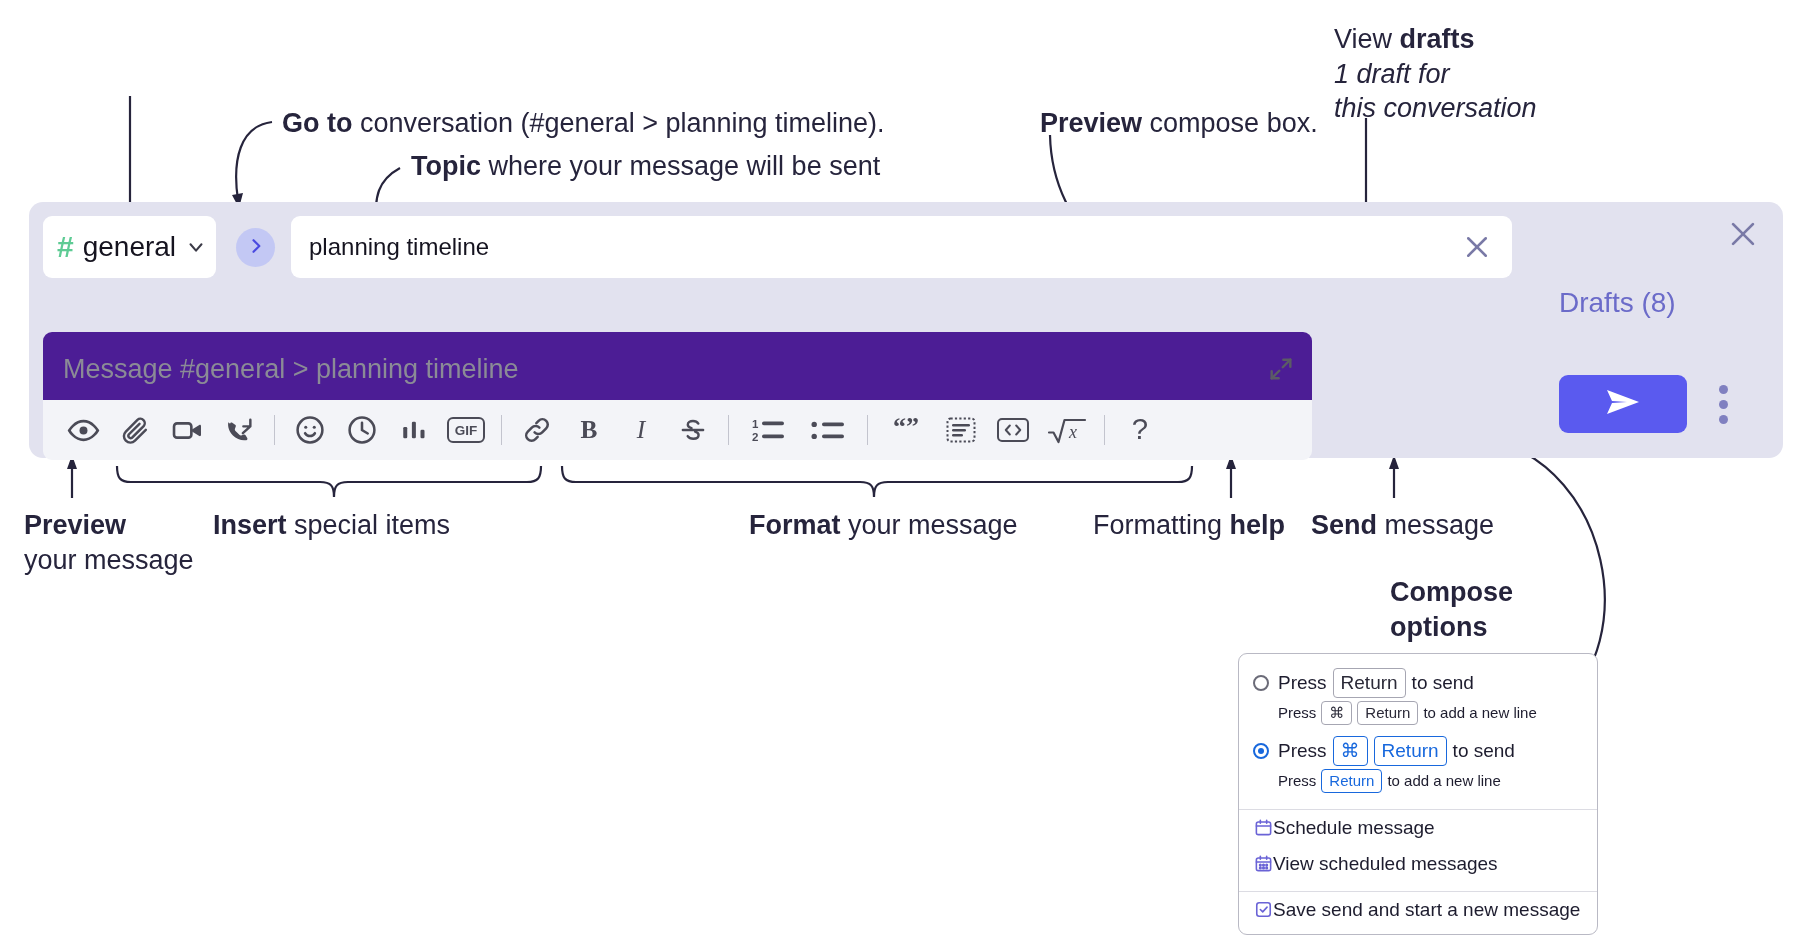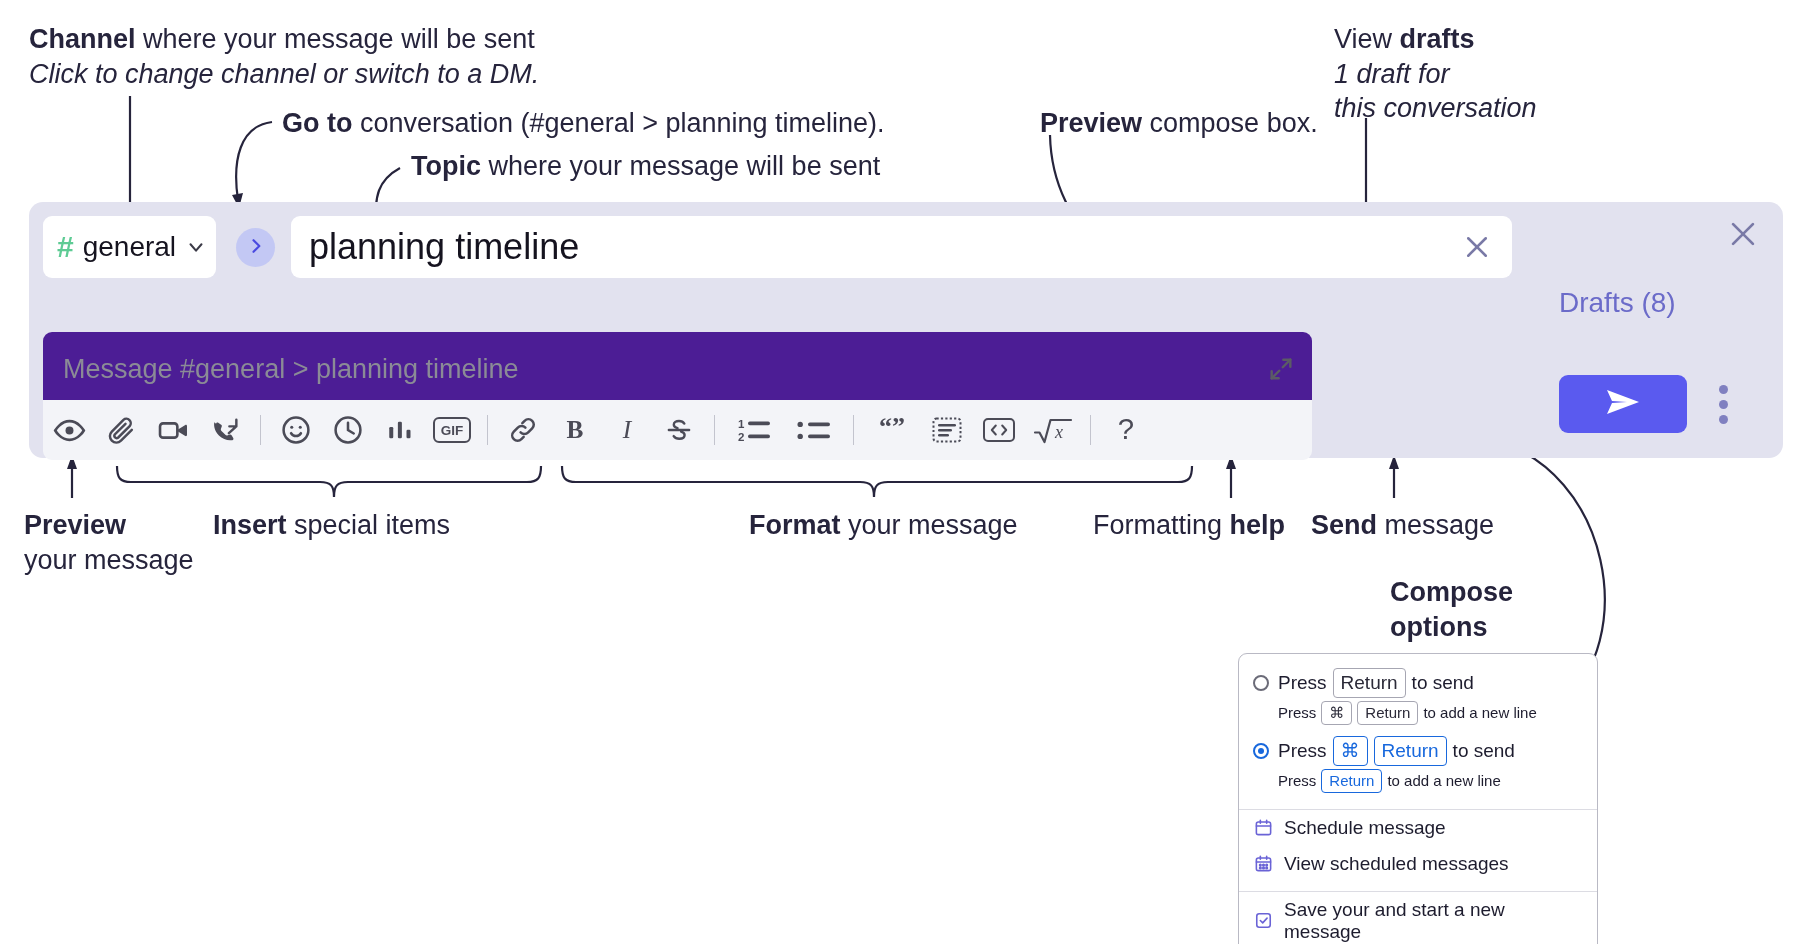--- a/index.html
+++ b/index.html
@@ -52,40 +52,40 @@
   .goto-btn{
     position:absolute;left:193px;top:12px;width:39px;height:39px;
     border-radius:50%;background:#c3c8f4;
     display:flex;align-items:center;justify-content:center;cursor:pointer;
   }
   .topic-field{
     position:absolute;left:248px;top:0;right:0;height:62px;
     background:#ffffff;border-radius:9px;
     display:flex;align-items:center;padding:0 18px;box-sizing:border-box;
   }
-  .topic-text{font-size:36px;color:#15131f;flex:1;}
+  .topic-text{font-size:24px;color:#15131f;flex:1;}
   .topic-clear{width:34px;height:34px;display:flex;align-items:center;justify-content:center;cursor:pointer;}
 
   
   .msg-box{
     position:absolute;left:14px;top:90px;width:1269px;height:108px;
     background:#4c1d95;border-radius:9px 9px 0 0;margin-top:40px;
   }
   .msg-placeholder{
     position:absolute;left:20px;top:22px;
     font-size:27px;color:#8b8b96;
   }
   .expand-btn{
     position:absolute;right:14px;top:22px;width:34px;height:34px;
     display:flex;align-items:center;justify-content:center;cursor:pointer;
   }
   .toolbar{
     position:absolute;left:14px;top:198px;width:1269px;height:60px;
     background:#f3f4f8;border-radius:0 0 9px 9px;
-    display:flex;align-items:center;padding:0 0;box-sizing:border-box;
+    display:flex;align-items:center;padding:0 14px;box-sizing:border-box;
     gap:0px;
   }
   .tb-item{
     width:52px;height:46px;display:flex;align-items:center;justify-content:center;
     cursor:pointer;color:#5b5b66;
   }
   .tb-sep{width:1px;height:30px;background:#c3c4ce;margin:0 9px;}
 
   
   .right-pane{position:absolute;left:1503px;top:0;right:0;height:100%;}
@@ -120,34 +120,30 @@
   .radio-main{display:flex;align-items:center;gap:6px;font-size:19px;}
   .radio-sub{display:flex;align-items:center;gap:5px;font-size:15px;padding:3px 14px 7px 39px;}
   .key{
     display:inline-flex;align-items:center;justify-content:center;
     border:1px solid #a6a6b2;border-radius:4px;
     padding:1px 7px;font-size:inherit;color:#2b2a38;background:#fff;line-height:1.35;
   }
   .key.blue{border-color:#1868dd;color:#1868dd;}
   .menu-div{height:1px;background:#dcdce3;margin:9px 0 0 0;}
   .menu-item{
-    display:flex;align-items:center;gap:11px;
+    display:flex;align-items:center;gap:0;
     padding:7px 14px;font-size:19px;cursor:pointer;
   }
   .mi-icon{width:20px;height:20px;flex:none;display:flex;align-items:center;justify-content:center;}
 </style>
 </head>
 <body>
 
 <div class="stage">
 
-  <div class="anno a-lg" style="left:29px;top:22px;">
-    <div><b>Channel</b><span> where your message will be sent</span></div>
-    <div><i>Click to change channel or switch to a DM.</i></div>
-  </div>
 
   <div class="anno a-lg" style="left:282px;top:106px;">
     <b>Go to</b><span> conversation (#general &gt; planning timeline).</span>
   </div>
 
   <div class="anno a-lg" style="left:411px;top:149px;">
     <b>Topic</b><span> where your message will be sent</span>
   </div>
 
   <div class="anno a-lg" style="left:1040px;top:106px;">
@@ -531,17 +527,17 @@
 
     <div class="menu-div"></div>
 
     <div class="menu-item">
       <span class="mi-icon">
         <svg width="19" height="19" viewBox="0 0 24 24" fill="none" stroke="#6a63d6" stroke-width="2" stroke-linecap="round" stroke-linejoin="round">
             <rect x="3.5" y="3.5" width="17" height="17" rx="3"></rect>
             <polyline points="8 12 11 15 16.5 9"></polyline>
           </svg>
       </span>
-      <span>Save your and start a new message</span>
+      <span>Save send and start a new message</span>
     </div>
   </div>
 
 </div>
 
 </body></html>

